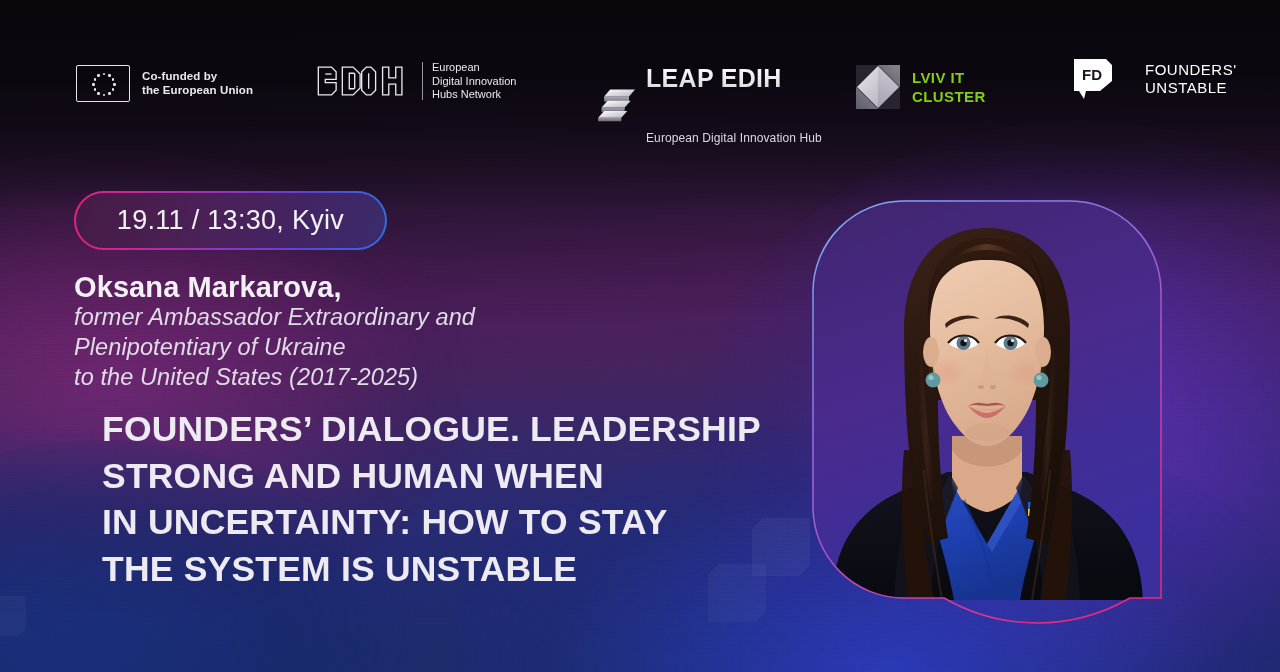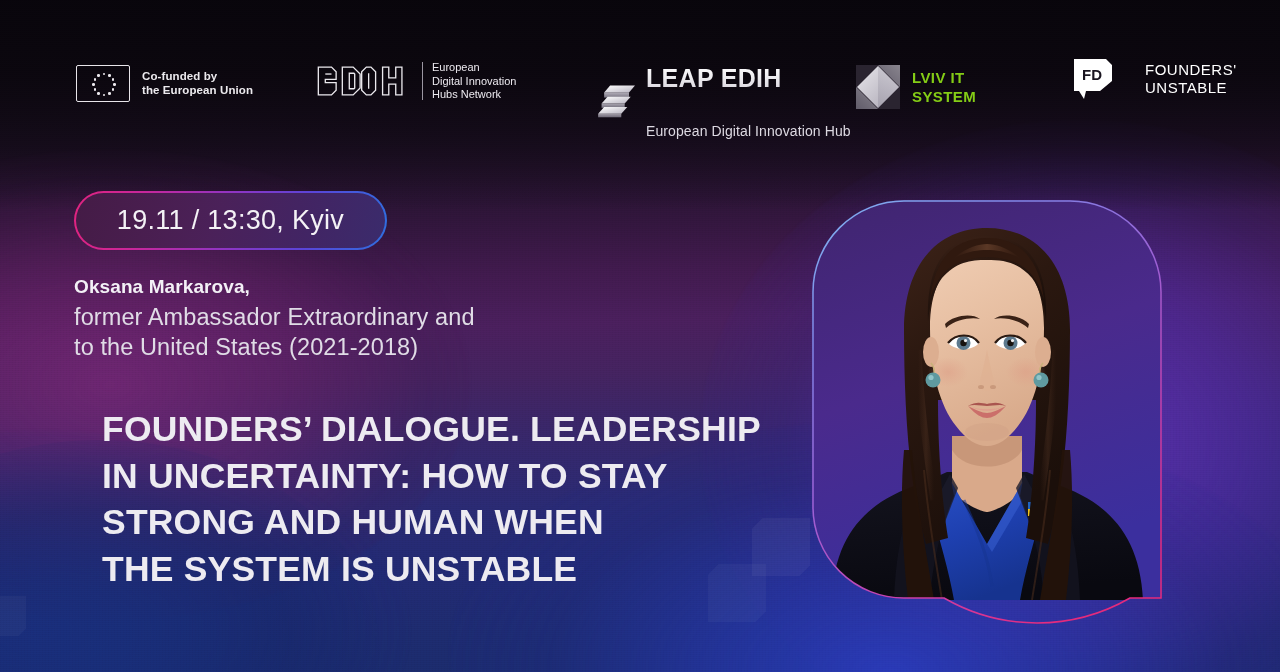--- a/index.html
+++ b/index.html
@@ -110,21 +110,21 @@
   
   .logo-leap{ left:596px; top:10px; }
   .leap-mark{ width:42px; height:36px; margin-right:8px; flex:0 0 auto; }
   .leap-stack{ display:flex; flex-direction:column;gap:34px; }
   .leap-title{
     color:#f2f0f4; font-size:25px; font-weight:bold; letter-spacing:.3px; line-height:26px;
     background:linear-gradient(180deg,#ffffff 0%,#d9d6de 100%);
     -webkit-background-clip:text; background-clip:text; color:transparent;
     white-space:nowrap;
   }
-  .leap-sub{ color:#ddd9e2; font-size:14px; line-height:12px; letter-spacing:.1px; white-space:nowrap; margin-top:0;}
+  .leap-sub{ color:#ddd9e2; font-size:12px; line-height:12px; letter-spacing:.1px; white-space:nowrap; margin-top:7px;}
 
   
   .logo-lviv{ left:856px; top:10px; }
   .lviv-mark{ width:44px; height:44px; margin-right:12px; flex:0 0 auto; position:relative; }
   .lviv-text{ color:#84cc16; font-size:15px; font-weight:bold; line-height:19px; letter-spacing:.4px; white-space:nowrap; }
 
   
   .logo-fd{ left:1068px; top:2px;gap:20px; }
   .fd-mark{ width:46px; height:44px; margin-right:11px; flex:0 0 auto; }
   .fd-text{ color:#ffffff; font-size:15px; font-weight:normal; line-height:18px; letter-spacing:.5px; white-space:nowrap; }
@@ -145,26 +145,26 @@
   }
   .date-text{
     color:#f4f2f6; font-size:27px; font-weight:400; letter-spacing:.3px; white-space:nowrap;
   }
 
   
   .speaker{
     position:absolute; left:74px; top:272px; width:620px;
   }
   .speaker-name{
-    color:#f3f1f6; font-size:19px; font-weight:bold; line-height:30px; letter-spacing:.1px;
+    color:#f3f1f6; font-size:29px; font-weight:bold; line-height:30px; letter-spacing:.1px;
   }
   .speaker-role{
     color:#e0dce6; font-size:23.5px; font-weight:300; line-height:30px; letter-spacing:.1px;
   }
-  .speaker-role div{ white-space:nowrap; }
+  .speaker-role div{ white-space:nowrap;font-style:italic; }
 
   
   .headline{
     position:absolute; left:74px; top:406px; width:740px;
     color:#edebf1; font-size:35.5px; font-weight:bold;
     line-height:46.5px; letter-spacing:.2px;margin-left:28px;
   }
   .headline div{ white-space:nowrap; }
 
   
@@ -280,21 +280,21 @@
           </linearGradient>
         </defs>
         <rect x="0" y="0" width="44" height="44" fill="#2a2430"></rect>
         <polygon points="22,0 44,0 44,22" fill="url(#lv2)" opacity="0.55"></polygon>
         <polygon points="0,22 0,44 22,44" fill="url(#lv2)" opacity="0.55"></polygon>
         <polygon points="22,1 43,22 22,43 1,22" fill="url(#lv1)"></polygon>
         <polygon points="22,1 43,22 22,43" fill="url(#lv2)" opacity="0.45"></polygon>
       </svg>
       <div class="lviv-text">
         <div>LVIV IT</div>
-        <div>SYSTEM</div>
+        <div>CLUSTER</div>
       </div>
     </div>
 
     <div class="logo logo-fd">
       <svg class="fd-mark" viewBox="0 0 46 44">
         <path d="M6 2 H38 L44 8 V24 L32 34 H18 L16 42 L11 34 H6 Z" fill="#ffffff"></path>
         <text x="24" y="23" font-family="Liberation Sans, sans-serif" font-size="15" font-weight="bold" fill="#19141f" text-anchor="middle">FD</text>
       </svg>
       <div class="fd-text">
         <div>FOUNDERS'</div>
@@ -306,28 +306,29 @@
   <div class="date-badge">
     <div class="date-badge-inner">
       <span class="date-text">19.11 / 13:30, Kyiv</span>
     </div>
   </div>
 
   <div class="speaker">
     <div class="speaker-name">Oksana Markarova,</div>
     <div class="speaker-role">
       <div>former Ambassador Extraordinary and</div>
-      <div>to the United States (2021-2018)</div>
+      <div>Plenipotentiary of Ukraine</div>
+      <div>to the United States (2017-2025)</div>
     </div>
   </div>
 
   <div class="headline">
     <div>FOUNDERS’ DIALOGUE. LEADERSHIP</div>
+    <div>STRONG AND HUMAN WHEN</div>
     <div>IN UNCERTAINTY: HOW TO STAY</div>
-    <div>STRONG AND HUMAN WHEN</div>
     <div>THE SYSTEM IS UNSTABLE</div>
   </div>
 
   <div class="portrait-wrap">
     <svg class="portrait-clip" viewBox="0 0 350 400">
       <defs>
         <clipPath id="bubbleClip">
           <path d="M92,0 H258 A92,92 0 0 1 350,92 V400 L350,400 C350,400 350,400 350,400
                    L258,400 A166,180 0 0 1 92,400
                    A92,92 0 0 1 0,308 V92 A92,92 0 0 1 92,0 Z"></path>

